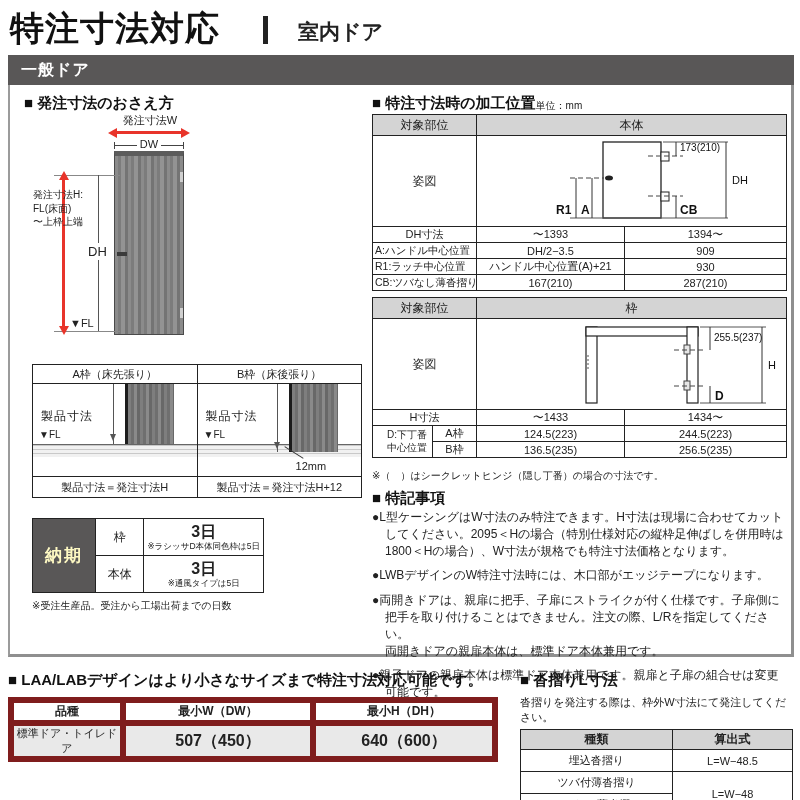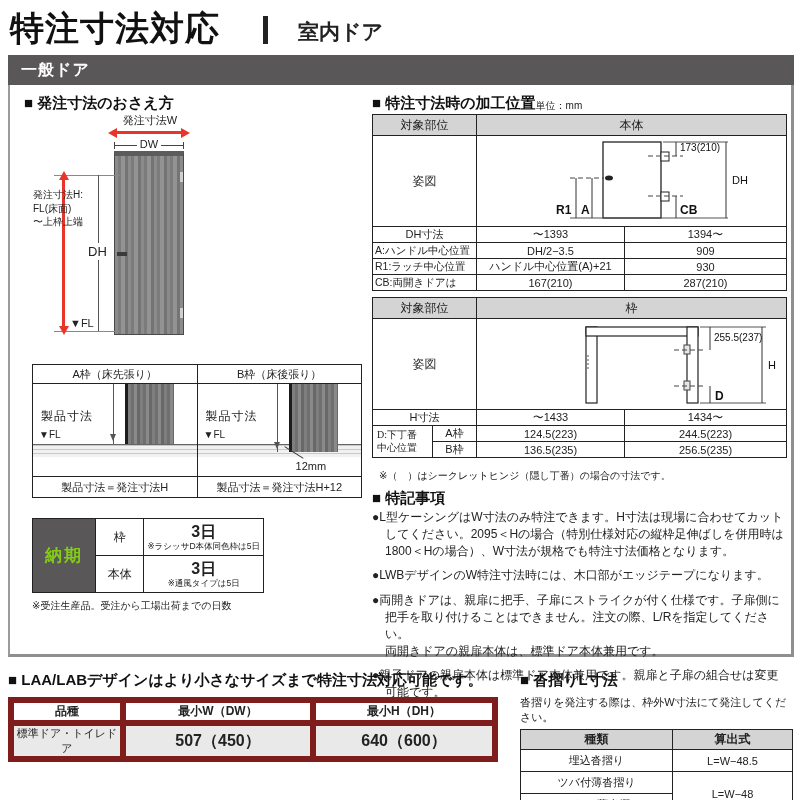--- a/index.html
+++ b/index.html
@@ -68,43 +68,43 @@
   .abfl { position:absolute; left:6px; top:45px; font-size:10px; }
   .abfloor { position:absolute; left:0; right:0; top:60px; height:13px; border-top:1px solid #666;
              background:repeating-linear-gradient(180deg,#c9c9c9 0 1px,#f1f1f1 1px 4px); }
   .ab12 { position:absolute; left:60%; top:76px; font-size:11px; }
   .ablead { position:absolute; left:52%; top:68px; width:22px; height:1px; background:#333; transform:rotate(32deg); }
   .abtab .abform td,.abtab .abform { height:21px; }
 
   
   .dtab { position:absolute; left:22px; top:433px; width:232px; border-collapse:collapse; }
   .dtab td { border:1.5px solid #222; text-align:center; vertical-align:middle; }
-  .dtab .dark { background:#595757; color:#84cc16; font-size:17px; font-weight:bold; width:62px; letter-spacing:2px; }
+  .dtab .dark { background:#595757; color:#fef9c3; font-size:17px; font-weight:bold; width:62px; letter-spacing:2px; }
   .dtab .part { width:48px; font-size:12px; }
   .dtab .val  { width:118px; height:37px; padding:2px 0; }
   .dtab .days { font-size:16px; font-weight:bold; line-height:1.1; }
   .dtab .note { font-size:8.5px; line-height:1.2; }
   .dfoot { position:absolute; left:22px; top:514px; font-size:10px; color:#222; }
 
   
   .rcol { position:absolute; left:352px; top:0; width:430px; height:100%; }
   .rhead { position:absolute; left:10px; top:9px; width:414px; display:flex; justify-content:flex-start; align-items:flex-end; }
   .unit { font-size:10px; }
 
   table.mt { border-collapse:collapse; table-layout:fixed; width:414px; position:absolute; left:10px; background:#fff; }
   table.mt th, table.mt td { border:1px solid #222; font-size:11px; text-align:center; vertical-align:middle; font-weight:normal; }
   table.mt th { background:#d4d4d4; height:21px; font-size:12px; }
   table.mt td { height:16px; }
   table.mt td.figlab { height:88px; font-size:12px; }
   table.mt td.figcell { padding:0; }
   table.mt td.llab { text-align:left; padding-left:2px; font-size:10.5px; white-space:nowrap; }
   .t1 { top:29px; }
   .t2 { top:212px; }
-  .mt .dlab { font-size:10px; white-space:pre-line; line-height:1.25; text-align:left; padding-left:4px;font-family:Liberation Serif, serif; }
-  .rfoot { position:absolute; left:10px; top:384px; font-size:10px;margin-left:7px; }
+  .mt .dlab { font-size:10px; white-space:pre-line; line-height:1.25; text-align:left; padding-left:14px; }
+  .rfoot { position:absolute; left:10px; top:384px; font-size:10px; }
 
   .notes-h { position:absolute; left:10px; top:404px; }
   .notes { position:absolute; left:10px; top:424px; width:416px; list-style:none; }
   .notes li { font-size:12px; line-height:1.4; margin-bottom:8px; padding-left:13px; text-indent:-13px; white-space:pre-line; }
 
   svg text { font-family:"Liberation Sans","DejaVu Sans",sans-serif; fill:#111; }
 
   
   .blf { position:absolute; left:8px; top:671px; width:484px; }
   .blf .sec-h { font-size:15px; }
@@ -270,21 +270,21 @@
           <td class="llab">A:ハンドル中心位置</td>
           <td>DH/2−3.5</td>
           <td>909</td>
         </tr>
         <tr>
           <td class="llab">R1:ラッチ中心位置</td>
           <td>ハンドル中心位置(A)+21</td>
           <td>930</td>
         </tr>
         <tr>
-          <td class="llab">CB:両開きドアは</td>
+          <td class="llab">CB:ツバなし薄沓摺り</td>
           <td>167(210)</td>
           <td>287(210)</td>
         </tr>
       </tbody>
         </table>
 
       <table class="mt t2">
         <colgroup>
             <col style="width:60px">
             <col style="width:44px">

